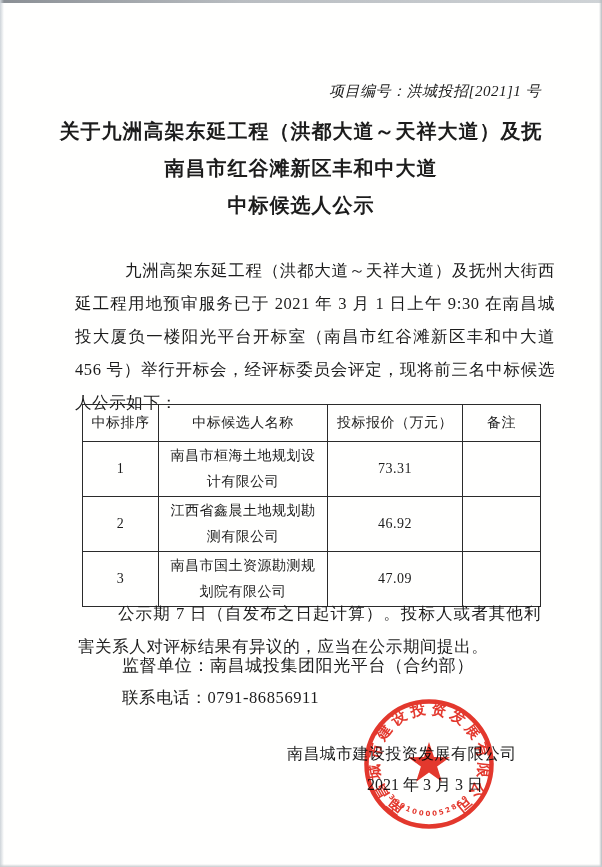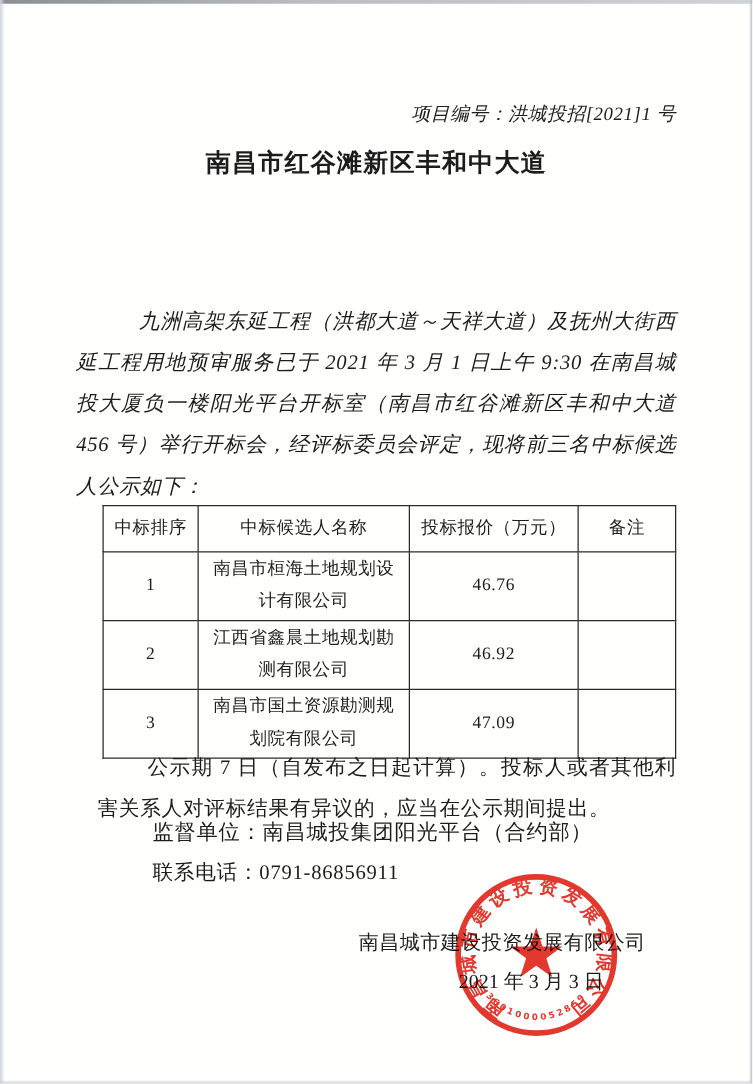--- a/index.html
+++ b/index.html
@@ -49,22 +49,21 @@
   .intro {
     position: absolute;
     top: 240px;
     left: 61px;
     width: 480px;
     font-size: 16.5px;
     line-height: 33px;
     text-align: justify;
     text-indent: 50px;
     letter-spacing: 0.6px;
-    margin: 0;
-    font-style: italic;
+    margin: 14px;
   }
   table.bid-table {
     position: absolute;
     top: 404px;
     left: 82px;
     width: 458px;
     border-collapse: collapse;
     table-layout: fixed;
     font-size: 14px;
     color: #1c1c1c;
@@ -159,21 +158,23 @@
 <div class="page">
 
   <div class="edge-top"></div>
   <div class="edge-left"></div>
   <div class="edge-right"></div>
   <div class="edge-bottom"></div>
 
   <div class="project-no">项目编号：洪城投招[2021]1 号</div>
 
   <div class="title-block">
+    <div>关于九洲高架东延工程（洪都大道～天祥大道）及抚</div>
     <div>南昌市红谷滩新区丰和中大道</div>
+    <div>中标候选人公示</div>
   </div>
 
   <p class="intro">九洲高架东延工程（洪都大道～天祥大道）及抚州大街西延工程用地预审服务已于 2021 年 3 月 1 日上午 9:30 在南昌城投大厦负一楼阳光平台开标室（南昌市红谷滩新区丰和中大道 456 号）举行开标会，经评标委员会评定，现将前三名中标候选人公示如下：</p>
 
   <table class="bid-table">
     <colgroup>
       <col class="col-rank">
         <col class="col-name">
         <col class="col-price">
         <col class="col-note">
@@ -183,21 +184,21 @@
         <th>中标排序</th>
         <th>中标候选人名称</th>
         <th>投标报价（万元）</th>
         <th>备注</th>
       </tr>
     </thead>
     <tbody>
       <tr>
         <td>1</td>
         <td>南昌市桓海土地规划设计有限公司</td>
-        <td>46.76</td>
+        <td>73.31</td>
         <td></td>
       </tr>
       <tr>
         <td>2</td>
         <td>江西省鑫晨土地规划勘测有限公司</td>
         <td>46.92</td>
         <td></td>
       </tr>
       <tr>
         <td>3</td>

